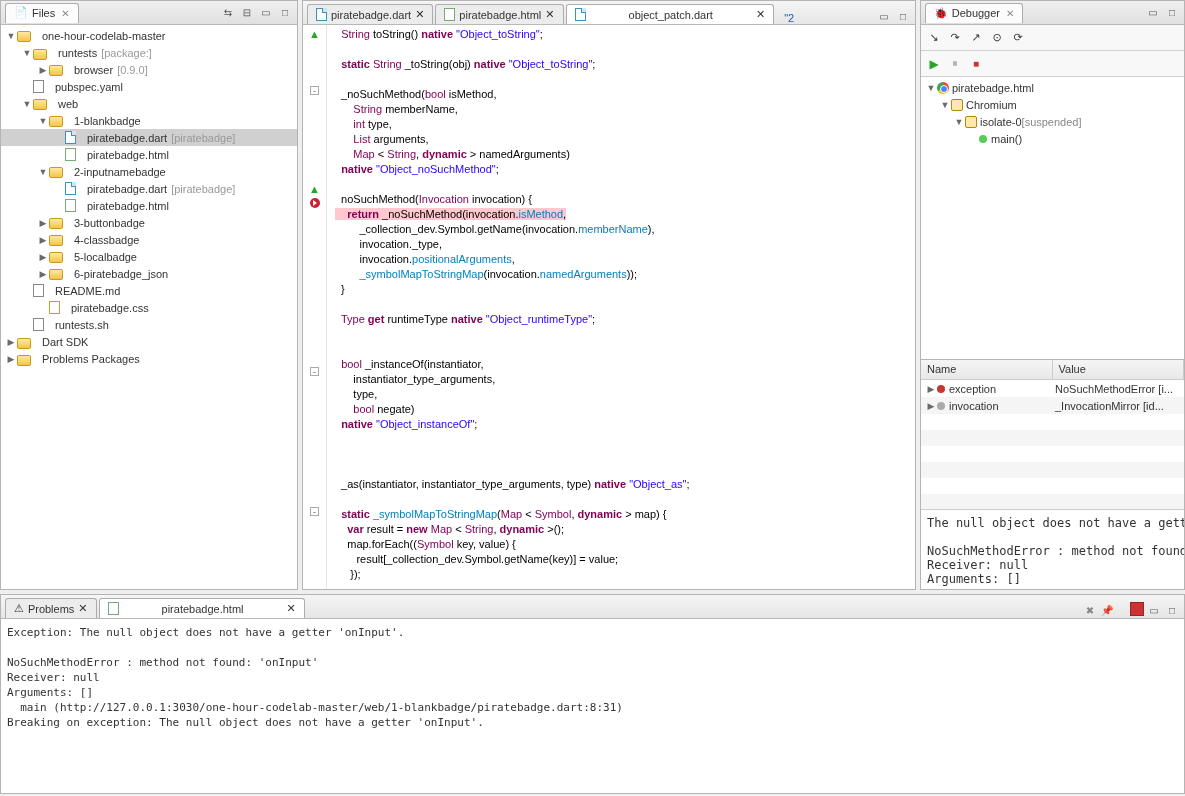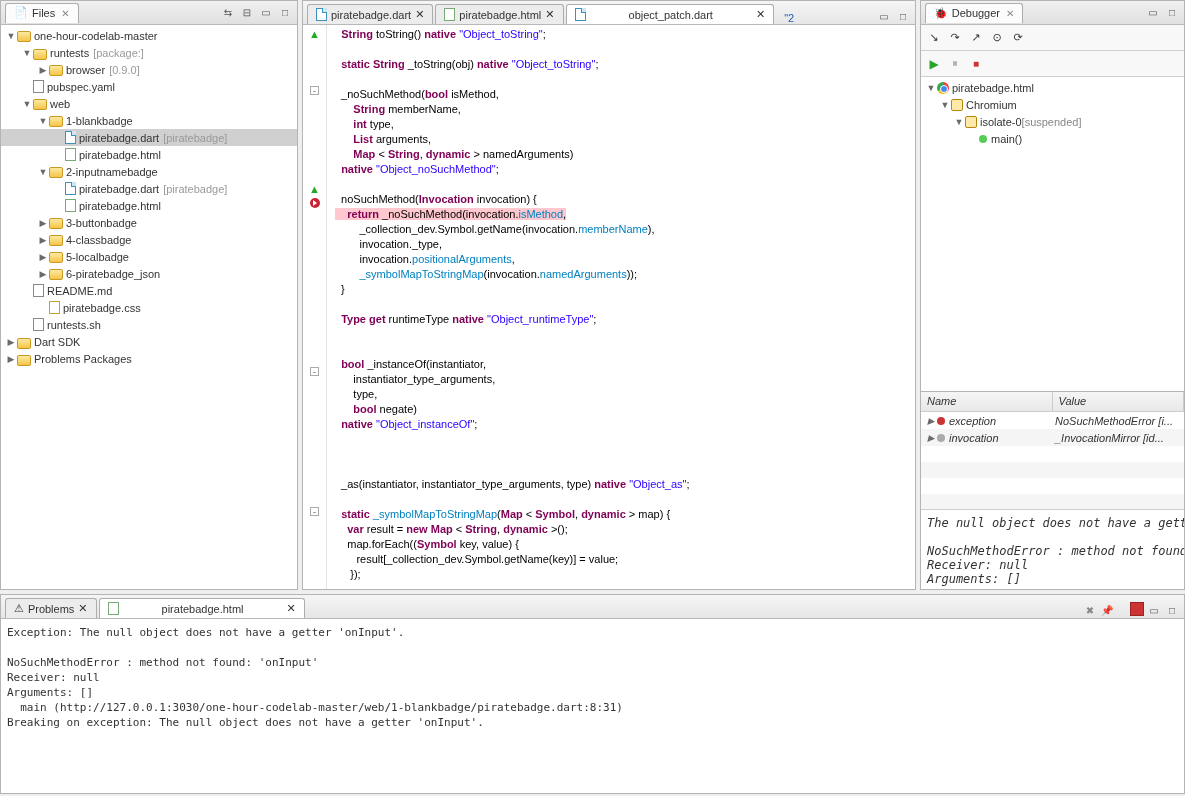--- a/index.html
+++ b/index.html
@@ -22,55 +22,55 @@
 .file-html { border-color:#7a7; }
 .file-css { border-color:#c7a02a; }
 .file-generic { border-color:#888; }
 .file-yaml { border-color:#888; }
 .toolbar-right { margin-left: auto; display: flex; gap: 3px; align-items:center;}
 .mini-btn { width:16px; height:16px; display:flex;align-items:center;justify-content:center;color:#555;border:1px solid transparent;border-radius:2px;font-size:10px;}
 .tree-body { flex: 1; overflow: auto; background: #fff; padding: 2px 0; }
 .tree-row { display: flex; align-items: center; height: 17px; padding-left: 4px; white-space: nowrap; }
 .tree-row.selected { background: #d0d0d0; }
 .twisty { width: 12px; text-align: center; color: #6a6a6a; font-size: 9px; user-select:none;}
-.tree-label { margin-left: 3px; }
+.tree-label { margin-left: 11px; }
 .decoration { color: #999; margin-left: 4px; }
 .indent { display:inline-block; }
 .editor-tabs { height: 24px; background: linear-gradient(#f5f5f5,#e6e6e6); border-bottom:1px solid #b8b8b8; display:flex; align-items:flex-end; padding:0 4px; gap:2px;}
 .editor-tab { display:flex;align-items:center;gap:4px;height:20px;padding:0 8px;border:1px solid #adadad;border-bottom:none;background:#ececec;border-radius:3px 3px 0 0;white-space:nowrap;}
 .editor-tab.active{background:#fff;gap:43px;}
 .editor-body { flex:1; display:flex; background:#fff; font-family: Monaco, "Courier New", monospace; font-size: 12px; overflow:hidden;}
 .gutter{width:24px;background:#fff;border-right:1px solid #e4e4e4;display:flex;flex-direction:column;align-items:center;padding-top:2px;}
 .gline{height:15px;width:100%;display:flex;align-items:center;justify-content:center;font-size:10px;}
 .bp-dot{width:10px;height:10px;background:#c23; border-radius:50%;display:inline-block; position:relative;}
 .bp-dot::after{content:"";position:absolute;left:3px;top:2px;width:0;height:0;border-top:3px solid transparent;border-bottom:3px solid transparent;border-left:4px solid #fff;}
 .code{flex:1;padding:2px 4px 2px 8px;white-space:pre;overflow:auto;line-height:15px;color:#000;}
 .code .kw{color:#7f0055;font-weight:bold;}
-.code .type{color:#7f0055;font-weight:bold;}
+.code .type{color:#7f0055;font-weight:normal;}
 .code .str{color:#2a00ff;}
 .code .member{color:#0080c0;}
 .code .hl{background:#ffc7ce;display:inline;}
 .debugger-header{height:24px;background:linear-gradient(#f0f0f0,#e0e0e0);border-bottom:1px solid #b8b8b8;display:flex;align-items:center;padding:0 4px;}
 .debugger-toolbar{height:26px;border-bottom:1px solid #d0d0d0;display:flex;align-items:center;padding:0 4px;gap:3px;background:#f8f8f8;}
 .dbg-btn{width:18px;height:18px;display:flex;align-items:center;justify-content:center;border-radius:2px;}
 .dbg-resume{color:#28a528;font-size:12px;}
 .dbg-pause{color:#999;}
 .dbg-stop{color:#c33;font-size:10px;}
 .dbg-body{flex:1;background:#fff;overflow:auto;padding:2px 0;}
 .dbg-row{display:flex;align-items:center;height:17px;padding-left:4px;white-space:nowrap;}
 .dbg-row.selected{background:#3b6ea5;color:#fff;}
 .circle-green{width:8px;height:8px;border-radius:50%;background:#5c5;display:inline-block;margin-right:4px;}
 .circle-brown{width:10px;height:10px;border-radius:50%;border:1px solid #a87;display:inline-block;margin-right:4px;background:#fff;}
 .circle-red-s{width:8px;height:8px;border-radius:50%;background:#c33;display:inline-block;margin-right:4px;}
 .circle-gray-s{width:8px;height:8px;border-radius:50%;background:#aaa;display:inline-block;margin-right:4px;}
 .thread-icon{width:12px;height:12px;display:inline-block;margin-right:3px;position:relative;}
 .thread-icon::before{content:"";position:absolute;width:10px;height:10px;border:1px solid #b8860b;border-radius:2px;background:#ffe9a8;}
 .chrome-icon{width:12px;height:12px;border-radius:50%;display:inline-block;background:conic-gradient(#ea4335 0 120deg,#fbbc05 120deg 240deg,#34a853 240deg);margin-right:3px;position:relative;}
 .chrome-icon::after{content:"";position:absolute;top:3px;left:3px;width:6px;height:6px;background:#4285f4;border-radius:50%;border:1px solid #fff;}
-.vars-panel{height:198px;border-top:1px solid #b4b4b4;display:flex;flex-direction:column;font-style:italic;}
+.vars-panel{height:230px;border-top:1px solid #b4b4b4;display:flex;flex-direction:column;}
 .vars-header{display:flex;height:20px;background:linear-gradient(#f5f5f5,#e8e8e8);border-bottom:1px solid #ccc;}
 .vars-header div{flex:1;padding:3px 6px;border-right:1px solid #ccc;font-weight:normal;}
 .vars-body{background:#fff;flex:0 0 auto;}
 .vars-body .vrow{display:flex;height:17px;align-items:center;}
 .vars-body .vrow > div:first-child{width:130px;padding-left:4px;display:flex;align-items:center;}
 .vars-body .vrow > div:last-child{flex:1;padding-left:4px;overflow:hidden;text-overflow:ellipsis;white-space:nowrap;}
 .vars-stripe{background:#f5f5f5;}
 .vars-empty{flex:1;background:repeating-linear-gradient(#fff,#fff 16px,#f5f5f5 16px,#f5f5f5 32px);}
 .err-text{padding:6px;font-family:Monaco,monospace;font-size:12px;white-space:pre;background:#fff;border-top:1px solid #ccc;overflow:hidden;height:80px;}
 .bottom-panel{height:200px;margin-top:4px;border:1px solid #b4b4b4;background:#fff;display:flex;flex-direction:column;}

